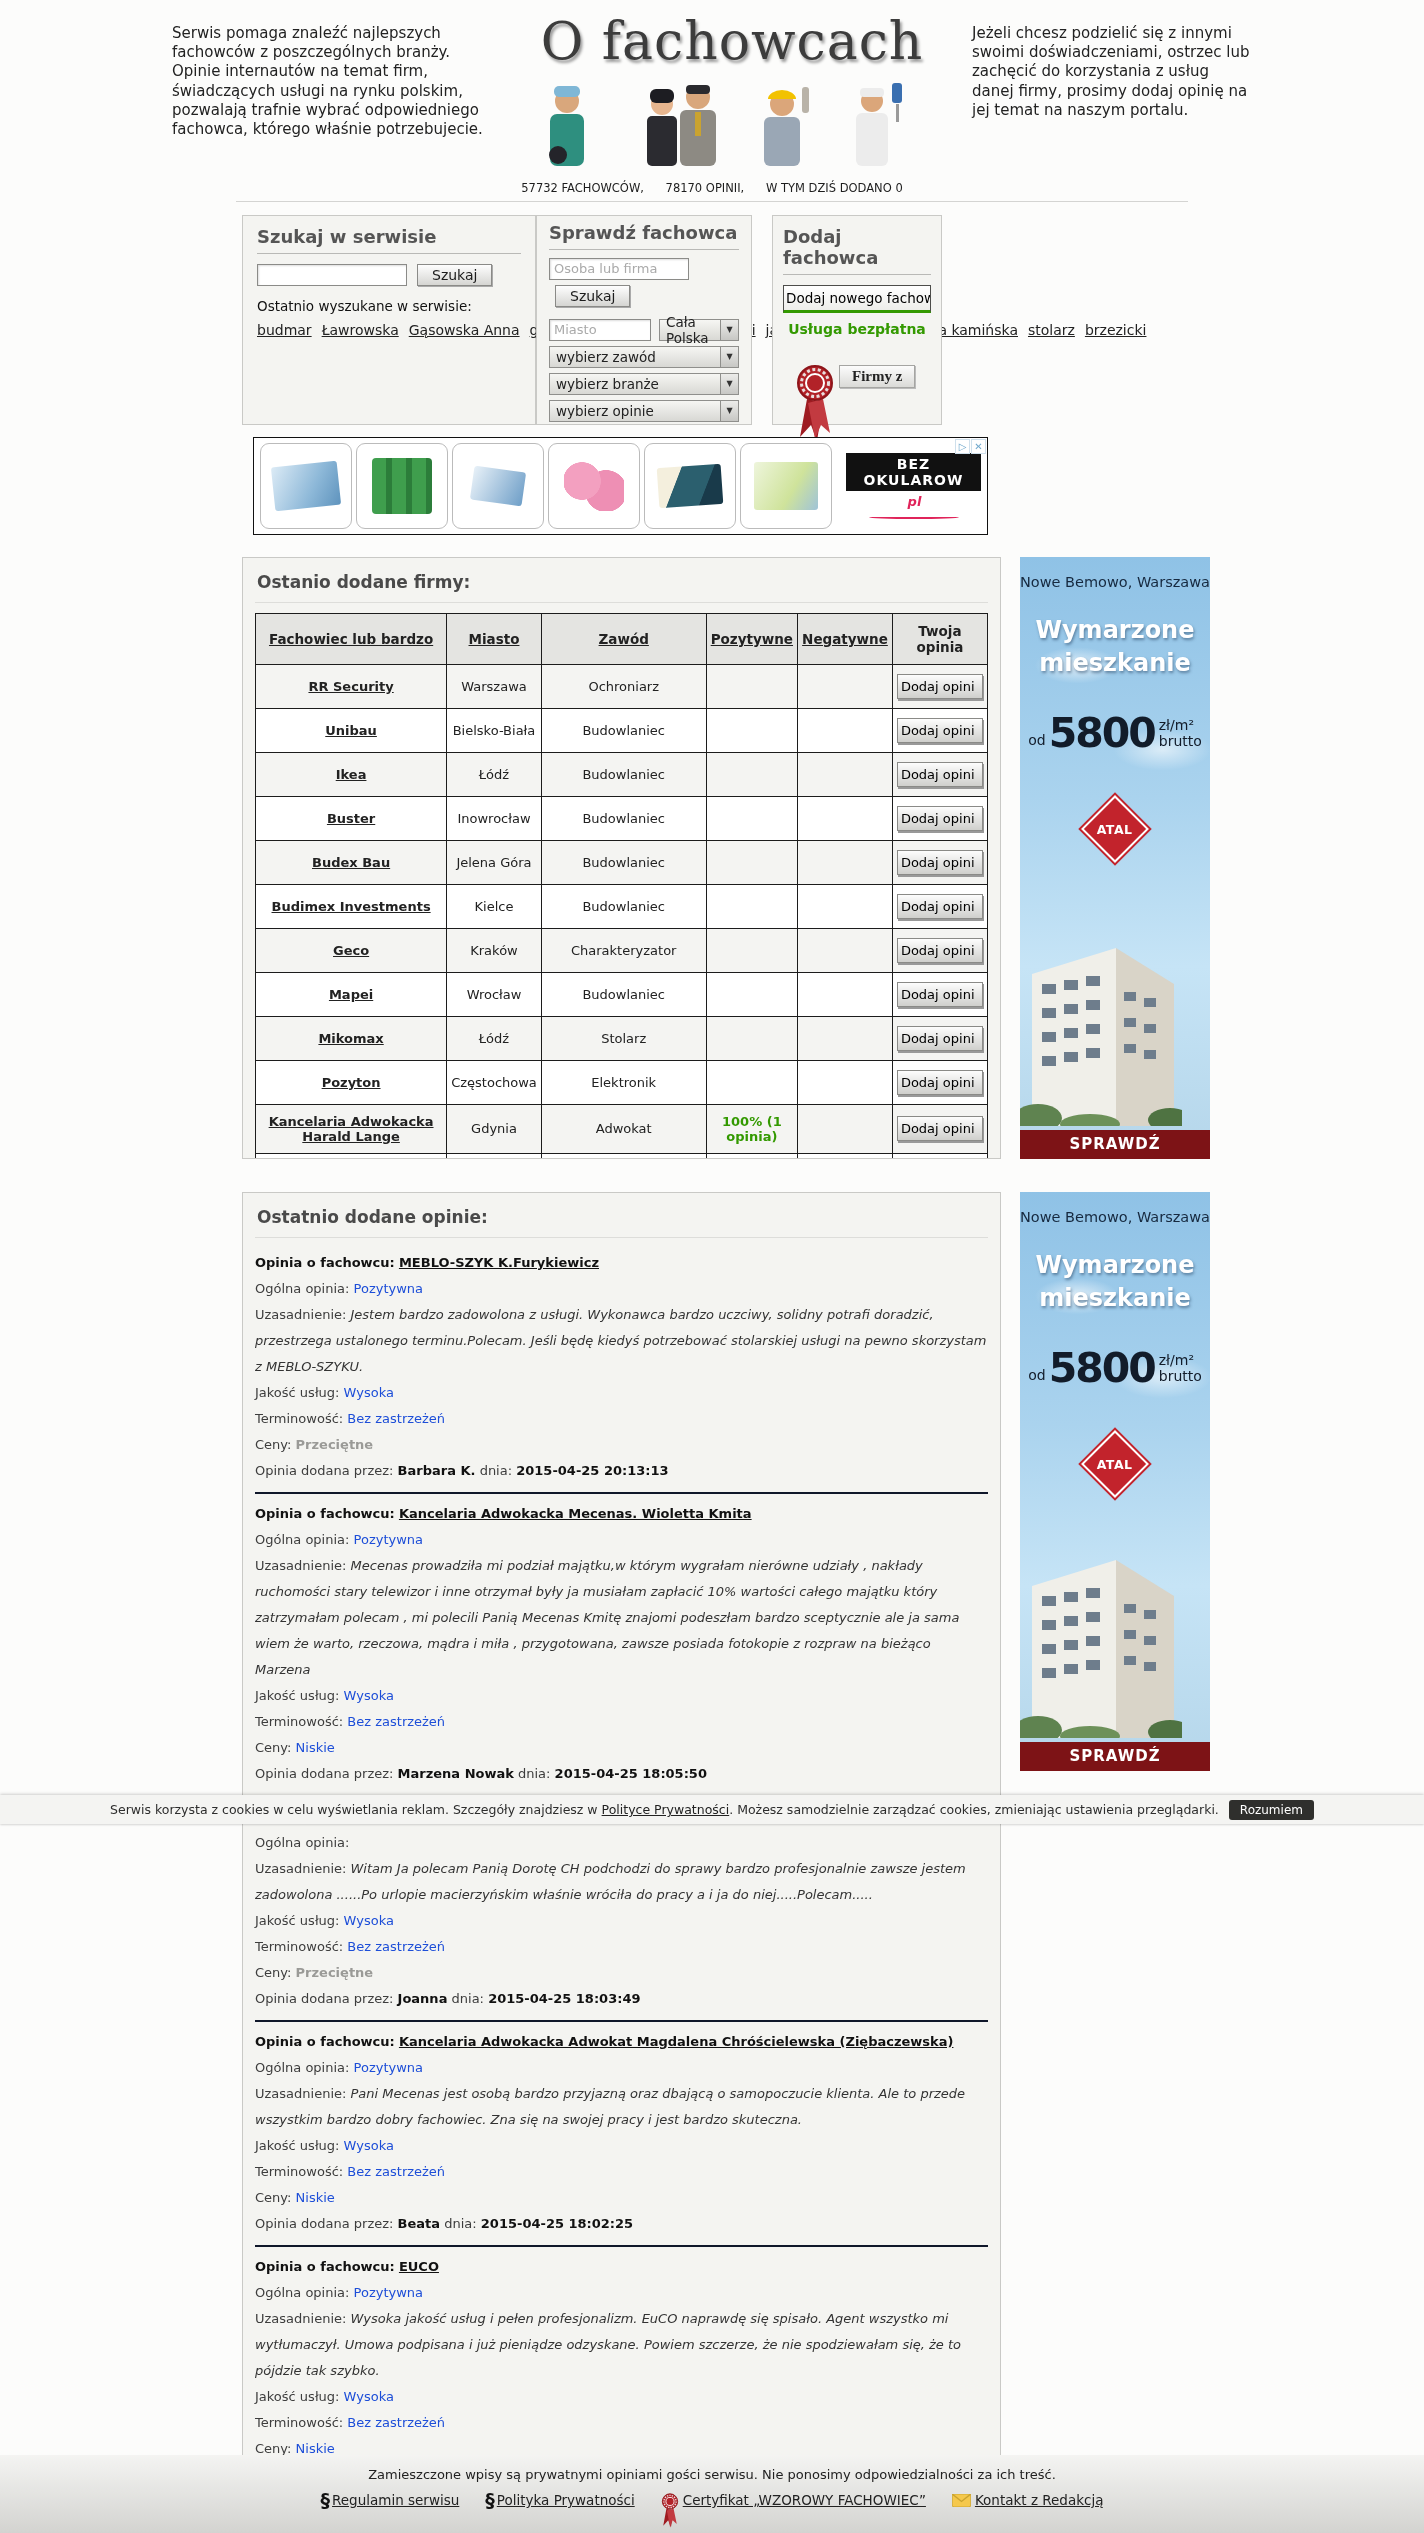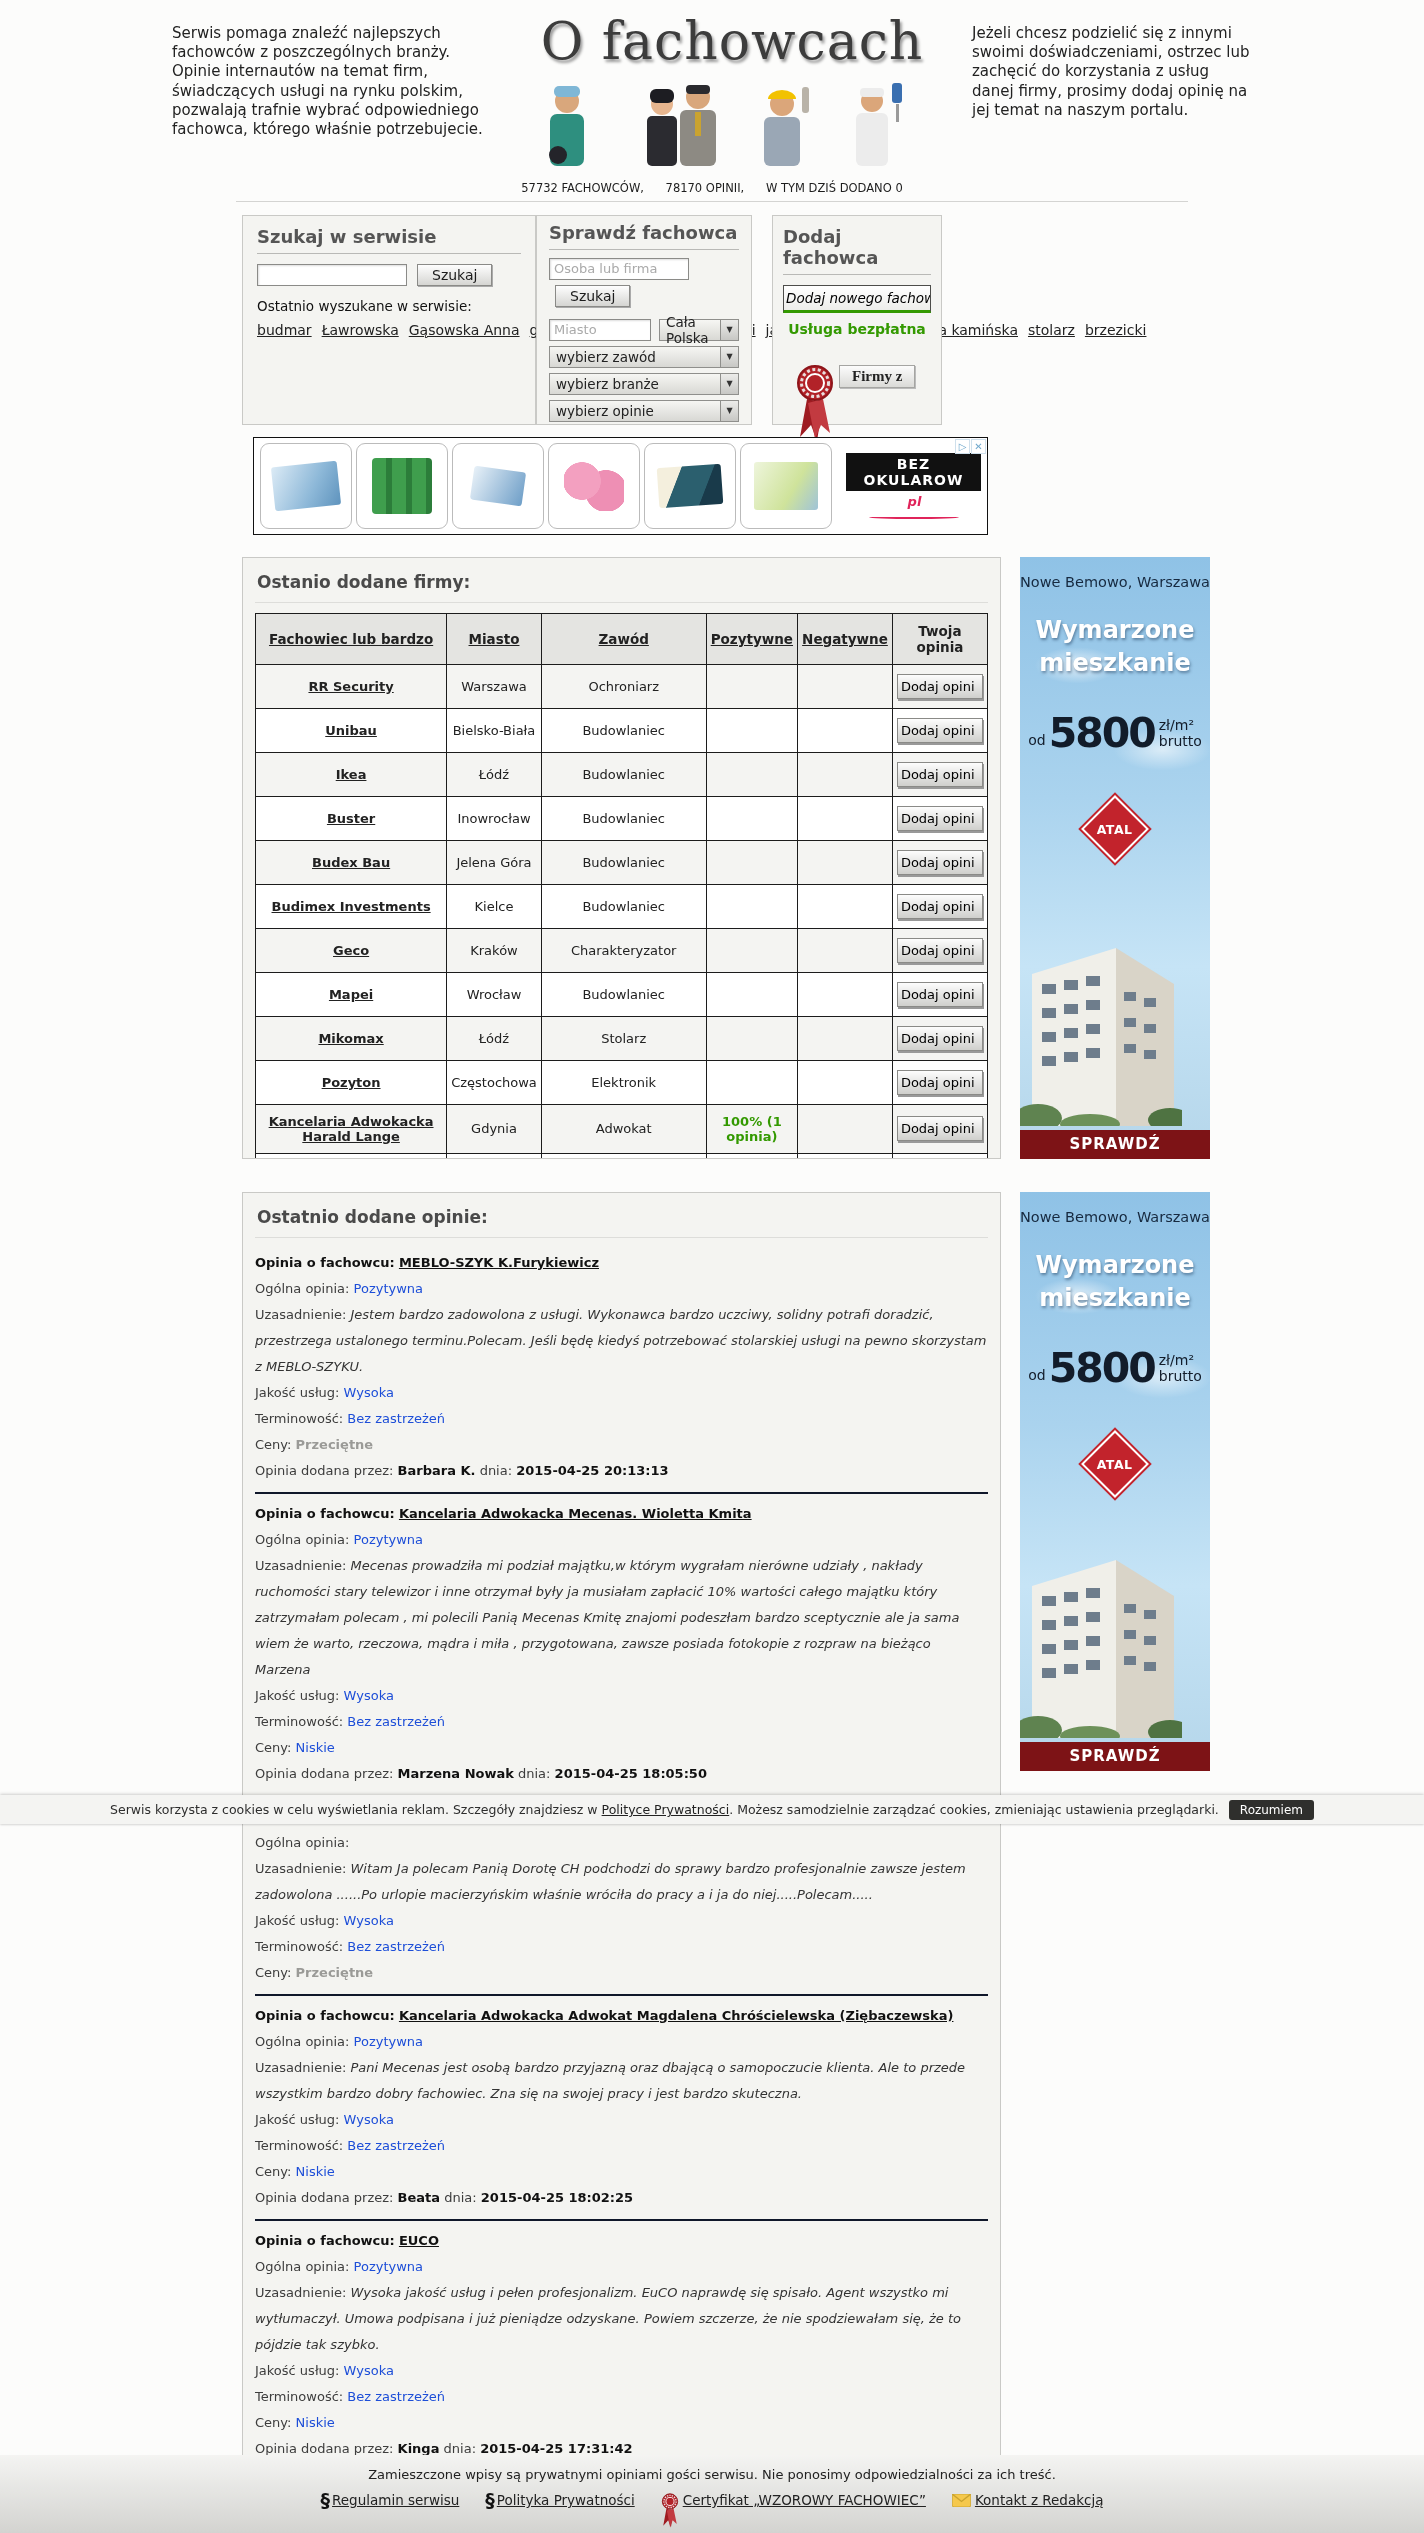--- a/index.html
+++ b/index.html
@@ -48,21 +48,21 @@
        border:1px solid #8f8f8c;display:flex;align-items:center;font-size:13.5px;color:#222;
        padding-left:6px;position:relative;cursor:pointer;}
   .sel .arrow{position:absolute;right:0;top:0;width:18px;height:100%;border-left:1px solid #8f8f8c;
        background:linear-gradient(#ececea,#c7c7c4);display:flex;align-items:center;justify-content:center;
        font-size:8px;color:#333;}
   .sel-region{width:115px;margin-left:8px;margin-top:8px;}
   .sel-full{width:100%;}
   
   .add-btn{display:block;width:100%;margin-top:10px;font-size:13.5px;white-space:nowrap;overflow:hidden;
        background:linear-gradient(#ffffff,#ededea);border:1px solid #4d4d4a;border-bottom:3px solid #339900;
-       padding:4px 2px;cursor:pointer;font-family:"DejaVu Sans",sans-serif;font-style:italic;}
+       padding:4px 2px;cursor:pointer;font-family:"DejaVu Sans",sans-serif;}
   .free{margin-top:8px;text-align:center;color:#339900;font-weight:bold;font-size:14px;}
   .cert-zone{position:relative;height:96px;margin-top:18px;}
   .cert-ribbon{position:absolute;left:12px;top:4px;}
   .cert-l1{position:absolute;left:56px;top:10px;padding:2px 12px;font-weight:bold;font-size:15px;
        background:linear-gradient(#fcfcfc,#dadad7);border:1px solid #a5a5a2;box-shadow:1px 1px 0 #bbb;font-family:Liberation Serif, serif;}
   .cert-l2{position:absolute;left:18px;top:56px;padding:2px 10px;font-weight:bold;font-style:italic;font-size:15px;
        background:linear-gradient(#fcfcfc,#dadad7);border:1px solid #a5a5a2;box-shadow:1px 1px 0 #bbb;margin-top:28px;}
   
   .banner{width:735px;height:98px;margin-top:12px;margin-left:11px;border:1px solid #111;background:#fff;
           position:relative;display:flex;align-items:center;padding:4px 6px;}
@@ -423,20 +423,21 @@
     <div class="rline"><span class="rlabel">Opinia dodana przez:</span> <span class="bold">Marzena Nowak</span> <span class="rlabel">dnia:</span> <span class="bold">2015-04-25 18:05:50</span></div>
   </div>
 
   <div class="review">
     <div class="rline"><span class="tlabel">Opinia o fachowcu:</span> <a href="#" class="rfirm">M-studio</a></div>
     <div class="rline"><span class="rlabel">Ogólna opinia:</span> <span class="green"></span></div>
     <div class="rline"><span class="rlabel">Uzasadnienie:</span> <span class="italic">Witam Ja polecam Panią Dorotę CH podchodzi do sprawy bardzo profesjonalnie zawsze jestem zadowolona ......Po urlopie macierzyńskim właśnie wróciła do pracy a i ja do niej.....Polecam.....</span></div>
     <div class="rline"><span class="rlabel">Jakość usług:</span> <span class="green">Wysoka</span></div>
     <div class="rline"><span class="rlabel">Terminowość:</span> <span class="green">Bez zastrzeżeń</span></div>
     <div class="rline"><span class="rlabel">Ceny:</span> <span class="gray">Przeciętne</span></div>
+    <div class="rline"><span class="rlabel">Opinia dodana przez:</span> <span class="bold">Joanna</span> <span class="rlabel">dnia:</span> <span class="bold">2015-04-25 18:03:49</span></div>
   </div>
 
   <div class="review">
     <div class="rline"><span class="tlabel">Opinia o fachowcu:</span> <a href="#" class="rfirm">Kancelaria Adwokacka Adwokat Magdalena Chróścielewska (Ziębaczewska)</a></div>
     <div class="rline"><span class="rlabel">Ogólna opinia:</span> <span class="green">Pozytywna</span></div>
     <div class="rline"><span class="rlabel">Uzasadnienie:</span> <span class="italic">Pani Mecenas jest osobą bardzo przyjazną oraz dbającą o samopoczucie klienta. Ale to przede wszystkim bardzo dobry fachowiec. Zna się na swojej pracy i jest bardzo skuteczna.</span></div>
     <div class="rline"><span class="rlabel">Jakość usług:</span> <span class="green">Wysoka</span></div>
     <div class="rline"><span class="rlabel">Terminowość:</span> <span class="green">Bez zastrzeżeń</span></div>
     <div class="rline"><span class="rlabel">Ceny:</span> <span class="green">Niskie</span></div>
     <div class="rline"><span class="rlabel">Opinia dodana przez:</span> <span class="bold">Beata</span> <span class="rlabel">dnia:</span> <span class="bold">2015-04-25 18:02:25</span></div>

